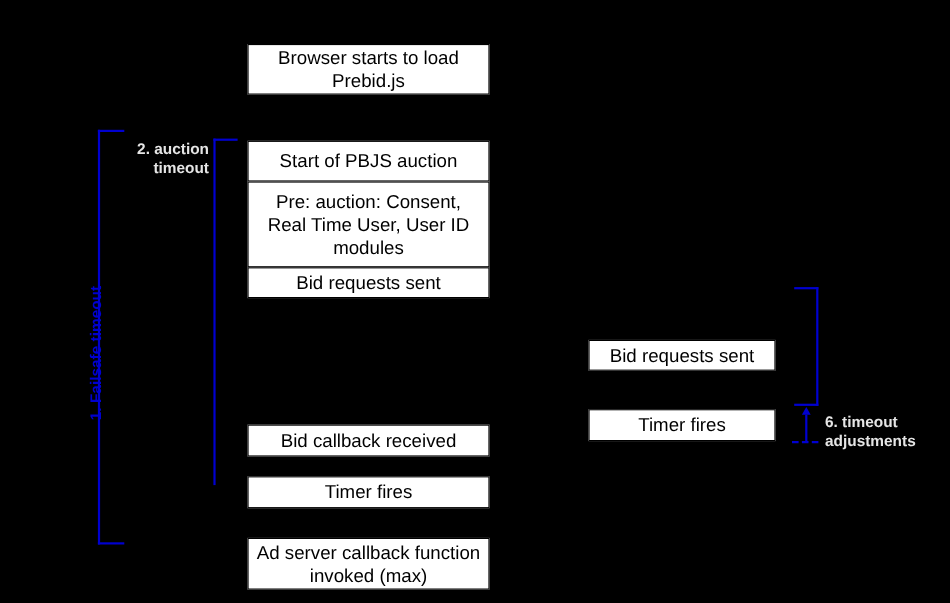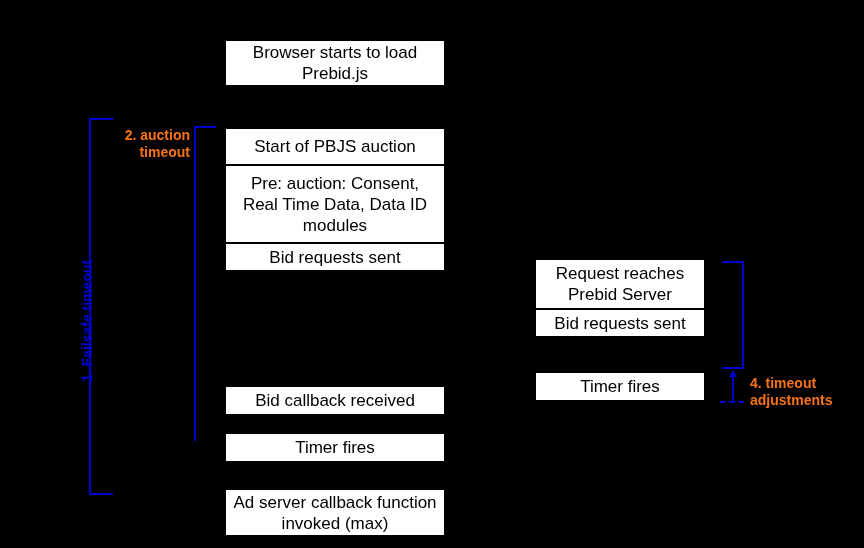--- a/index.html
+++ b/index.html
@@ -31,21 +31,21 @@
     font-size: 17px;
     line-height: 21px;
     letter-spacing: 0px;
     padding: 0 6px;
   }
   .box span { display: block; width: 100%; }
 
   
   .ann {
     position: absolute;
-    color: #f97316;
+    color: #e5e5e5;
     font-family: "Liberation Sans", sans-serif;
     font-size: 14px;
     font-weight: bold;
     line-height: 17px;
     white-space: pre-line;
   }
   .ann.right-al { text-align: right; }
   .ann.left-al  { text-align: left; }
 
   .ann-vertical {
@@ -96,42 +96,39 @@
 
   <div class="box" style="left:225px; top:128px; width:220px; height:37px;">
     <span>Start of PBJS auction</span>
   </div>
 
   <div class="box" style="left:225px; top:40px; width:220px; height:46px;">
     <span>Browser starts to load Prebid.js</span>
   </div>
 
   <div class="box" style="left:225px; top:165px; width:220px; height:78px;">
-    <span>Pre: auction: Consent, Real Time Data, Data ID modules</span>
+    <span>Pre: auction: Consent, Real Time User, User ID modules</span>
   </div>
 
   <div class="box" style="left:225px; top:243px; width:220px; height:28px;">
     <span>Bid requests sent</span>
   </div>
 
   <div class="box" style="left:225px; top:386px; width:220px; height:29px;">
     <span>Bid callback received</span>
   </div>
 
   <div class="box" style="left:225px; top:433px; width:220px; height:29px;">
     <span>Timer fires</span>
   </div>
 
   <div class="box" style="left:225px; top:489px; width:220px; height:47px;">
     <span>Ad server callback function invoked (max)</span>
   </div>
 
-  <div class="box" style="left:535px; top:259px; width:170px; height:50px;">
-    <span>Request reaches Prebid Server</span>
-  </div>
 
   <div class="box" style="left:535px; top:309px; width:170px; height:28px;">
     <span>Bid requests sent</span>
   </div>
 
   <div class="box" style="left:535px; top:372px; width:170px; height:29px;">
     <span>Timer fires</span>
   </div>
 
   <div class="hline" style="left:89px; top:118px; width:24px;"></div>
@@ -148,16 +145,16 @@
 
   <div class="hline" style="left:722px; top:261px; width:22px;"></div>
   <div class="vline" style="left:742px; top:261px; height:108px;"></div>
   <div class="hline" style="left:722px; top:367px; width:22px;"></div>
 
 
   <div class="arrow-shaft" style="left:732px; top:377px; height:24px;"></div>
   <div class="arrow-head" style="left:729px; top:370px;"></div>
   <div class="dashline" style="left:720px; top:401px; width:24px;"></div>
 
-  <div class="ann left-al" style="left:750px; top:375px; width:114px;">4. timeout
+  <div class="ann left-al" style="left:750px; top:375px; width:114px;">6. timeout
 adjustments</div>
 
 </div>
 
 </body></html>

